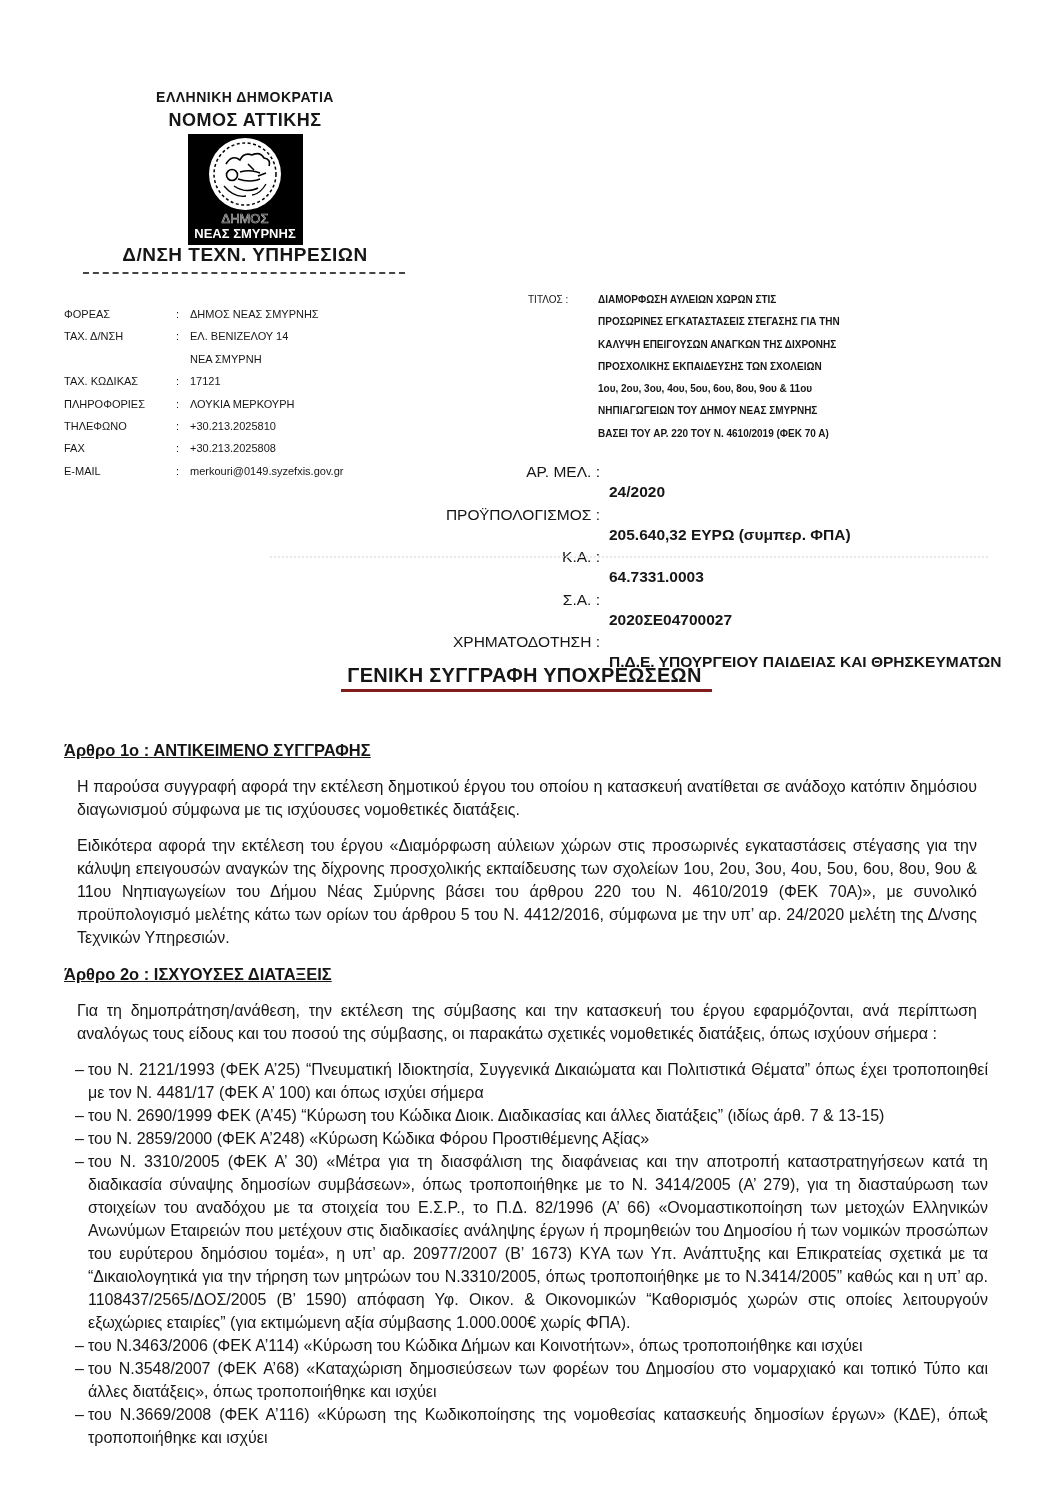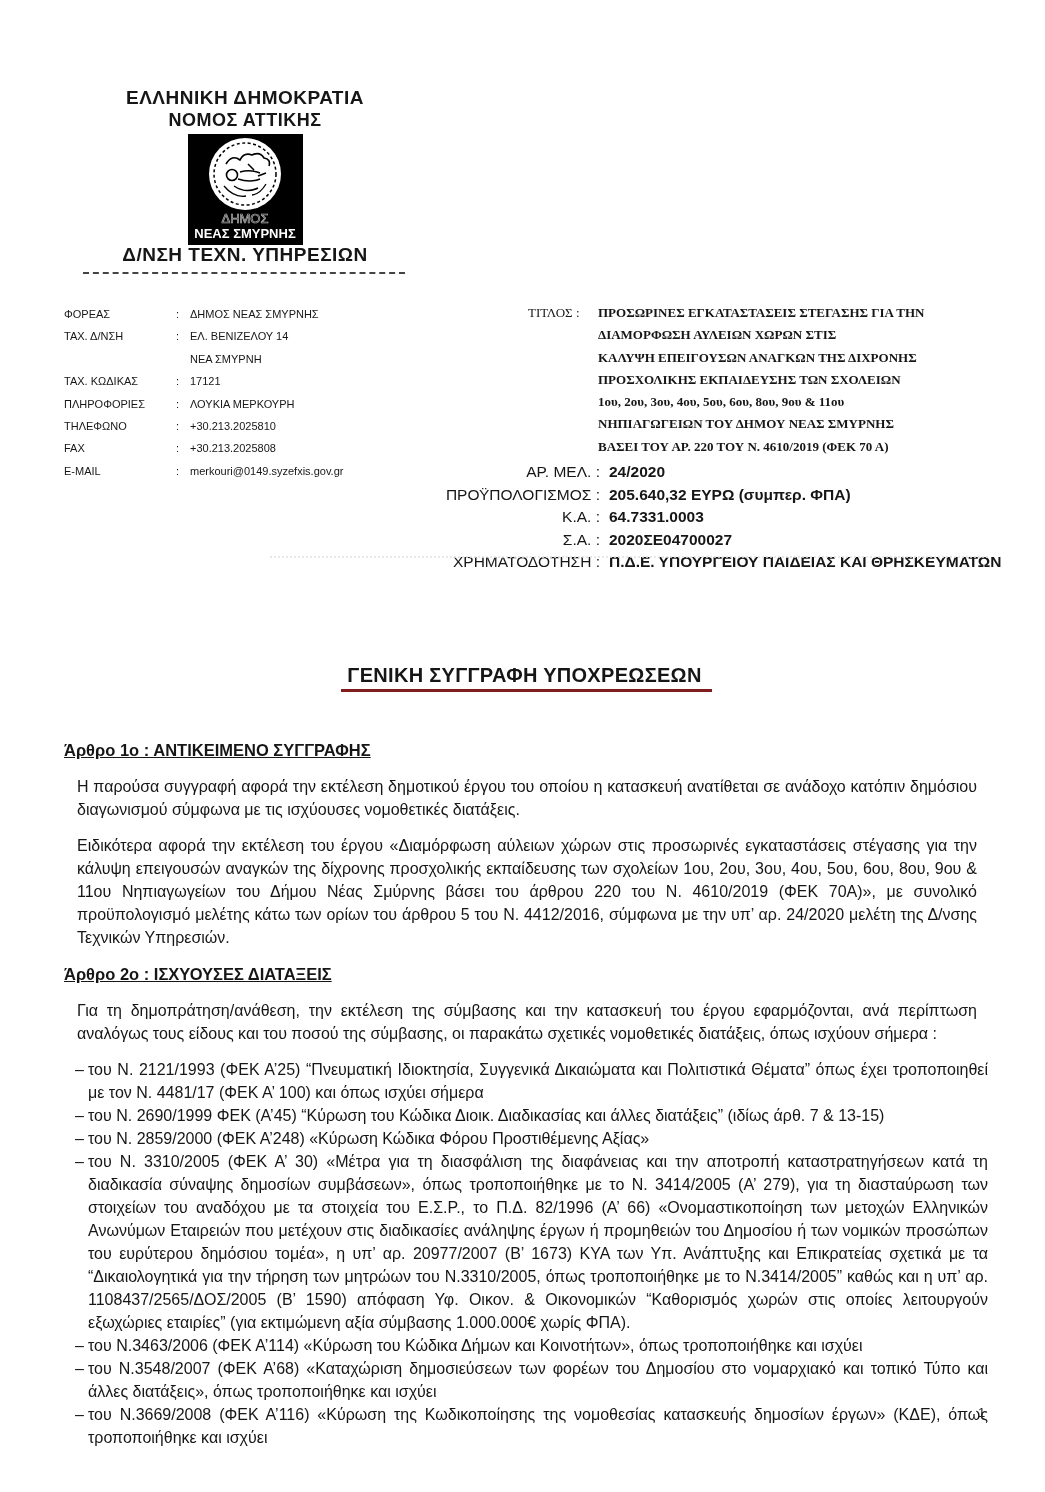--- a/index.html
+++ b/index.html
@@ -10,48 +10,48 @@
     background:#ffffff;
     color:#161616;
     font-family:"Liberation Sans","DejaVu Sans",sans-serif;
     overflow:hidden;
   }
   
   .gov-header{
     position:absolute;left:78px;top:86px;width:334px;
     text-align:center;
   }
-  .gov-line1{font-size:19px;font-weight:bold;letter-spacing:.5px;line-height:23px;text-align:center;}
+  .gov-line1{font-size:14px;font-weight:bold;letter-spacing:.5px;line-height:23px;text-align:center;}
   .gov-line2{font-size:18px;font-weight:bold;letter-spacing:.5px;line-height:22px;}
   .seal{
     width:115px;height:105px;background:#000;
     margin:3px auto 4px auto;position:relative;
   }
   .seal svg{display:block;}
   .dept-line{font-size:19px;font-weight:bold;letter-spacing:.5px;line-height:23px;white-space:nowrap;}
   .dashed-rule{
     margin:6px 0 0 5px;width:322px;height:0;
     border-top:2px dashed #444;
   }
   
   .contact{position:absolute;left:64px;top:303px;width:430px;font-size:11px;}
   .c-row{display:flex;line-height:22.4px;}
   .c-label{width:112px;flex:0 0 112px;}
   .c-sep{width:14px;flex:0 0 14px;}
   .c-val{flex:1;}
   .c-val2{margin-left:126px;line-height:22.4px;}
   
-  .title-block{position:absolute;left:528px;top:302px;width:470px;font-size:13px;display:flex;font-family:Liberation Serif, serif;}
+  .title-block{position:absolute;left:528px;top:289px;width:470px;font-size:10px;display:flex;}
   .t-label{flex:0 0 70px;line-height:22.3px;}
   .t-lines{flex:1;font-weight:bold;line-height:22.3px;}
   
   .meta{position:absolute;left:430px;top:461px;width:575px;font-size:15.5px;}
   .m-row{display:flex;line-height:22.5px;}
   .m-label{flex:0 0 170px;text-align:right;padding-right:9px;white-space:nowrap;}
-  .m-val{flex:1;font-weight:bold;white-space:nowrap;}
+  .m-val{flex:1;font-weight:bold;white-space:nowrap;margin-top:20px;}
   .scan-artifact{
     position:absolute;left:270px;top:556px;width:718px;height:0;
     border-top:2px dotted #e3e3e3;opacity:.8;
   }
   
   .main-title-wrap{position:absolute;left:64px;top:664px;width:925px;text-align:center;}
   .main-title{
     display:inline-block;font-size:20px;font-weight:bold;letter-spacing:.3px;
     border-bottom:3px solid #7f1d1d;padding:0 10px 2px 6px;
   }
@@ -128,22 +128,22 @@
     <div class="c-row">
       <span class="c-label">E-MAIL</span>
       <span class="c-sep">:</span>
       <span class="c-val">merkouri@0149.syzefxis.gov.gr</span>
     </div>
   </div>
 
   <div class="title-block">
     <div class="t-label">ΤΙΤΛΟΣ :</div>
     <div class="t-lines">
+      <div>ΔΙΑΜΟΡΦΩΣΗ ΑΥΛΕΙΩΝ ΧΩΡΩΝ ΣΤΙΣ</div>
       <div>ΠΡΟΣΩΡΙΝΕΣ ΕΓΚΑΤΑΣΤΑΣΕΙΣ ΣΤΕΓΑΣΗΣ ΓΙΑ ΤΗΝ</div>
-      <div>ΔΙΑΜΟΡΦΩΣΗ ΑΥΛΕΙΩΝ ΧΩΡΩΝ ΣΤΙΣ</div>
       <div>ΚΑΛΥΨΗ ΕΠΕΙΓΟΥΣΩΝ ΑΝΑΓΚΩΝ ΤΗΣ ΔΙΧΡΟΝΗΣ</div>
       <div>ΠΡΟΣΧΟΛΙΚΗΣ ΕΚΠΑΙΔΕΥΣΗΣ ΤΩΝ ΣΧΟΛΕΙΩΝ</div>
       <div>1ου, 2ου, 3ου, 4ου, 5ου, 6ου, 8ου, 9ου &amp;  11ου</div>
       <div>ΝΗΠΙΑΓΩΓΕΙΩΝ ΤΟΥ ΔΗΜΟΥ ΝΕΑΣ ΣΜΥΡΝΗΣ</div>
       <div>ΒΑΣΕΙ ΤΟΥ ΑΡ. 220 ΤΟΥ Ν. 4610/2019 (ΦΕΚ 70 Α)</div>
     </div>
   </div>
 
   <div class="meta">
     <div class="m-row">

